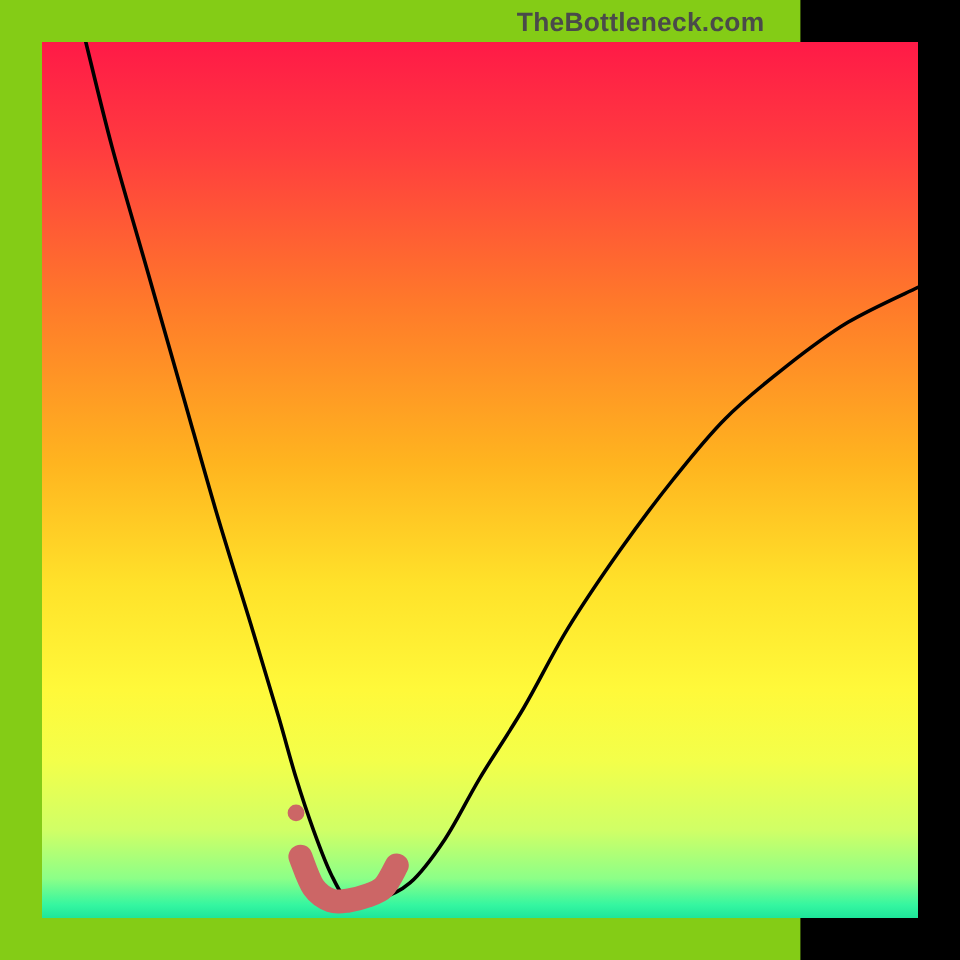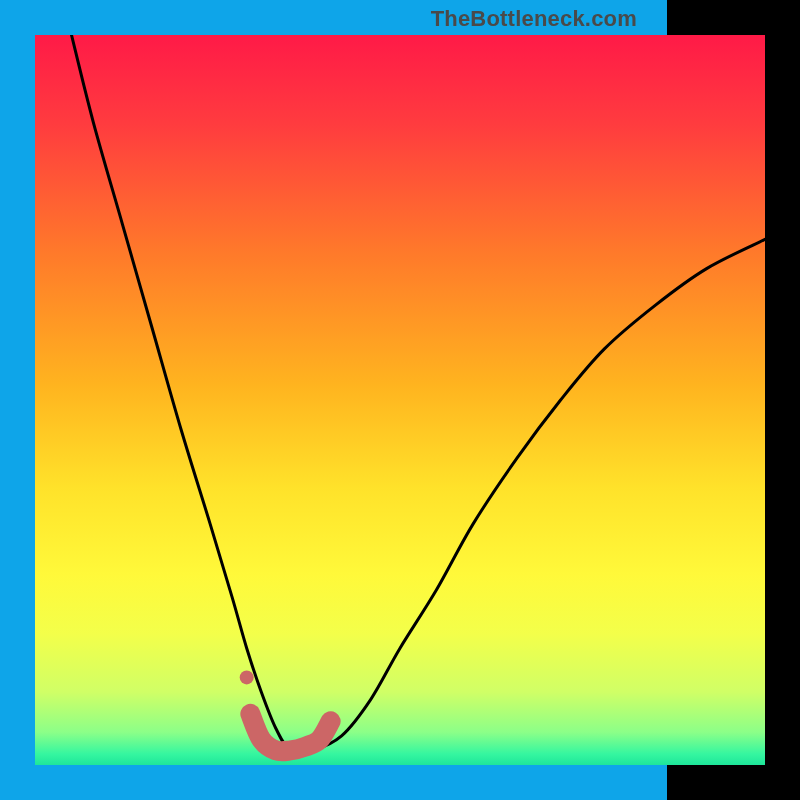--- a/index.html
+++ b/index.html
@@ -10,21 +10,21 @@
     background: #000;
     overflow: hidden;
     font-family: Arial, Helvetica, sans-serif;
   }
   .frame {
     position: absolute;
     left: 0;
     top: 0;
     width: 667px;
     height: 800px;
-    background: #0ea5e9;
+    background: #84cc16;
   }
   .plot {
     position: absolute;
     left: 35px;
     top: 35px;
     width: 730px;
     height: 730px;
     overflow: hidden;
   }
   .gradient-bg {

